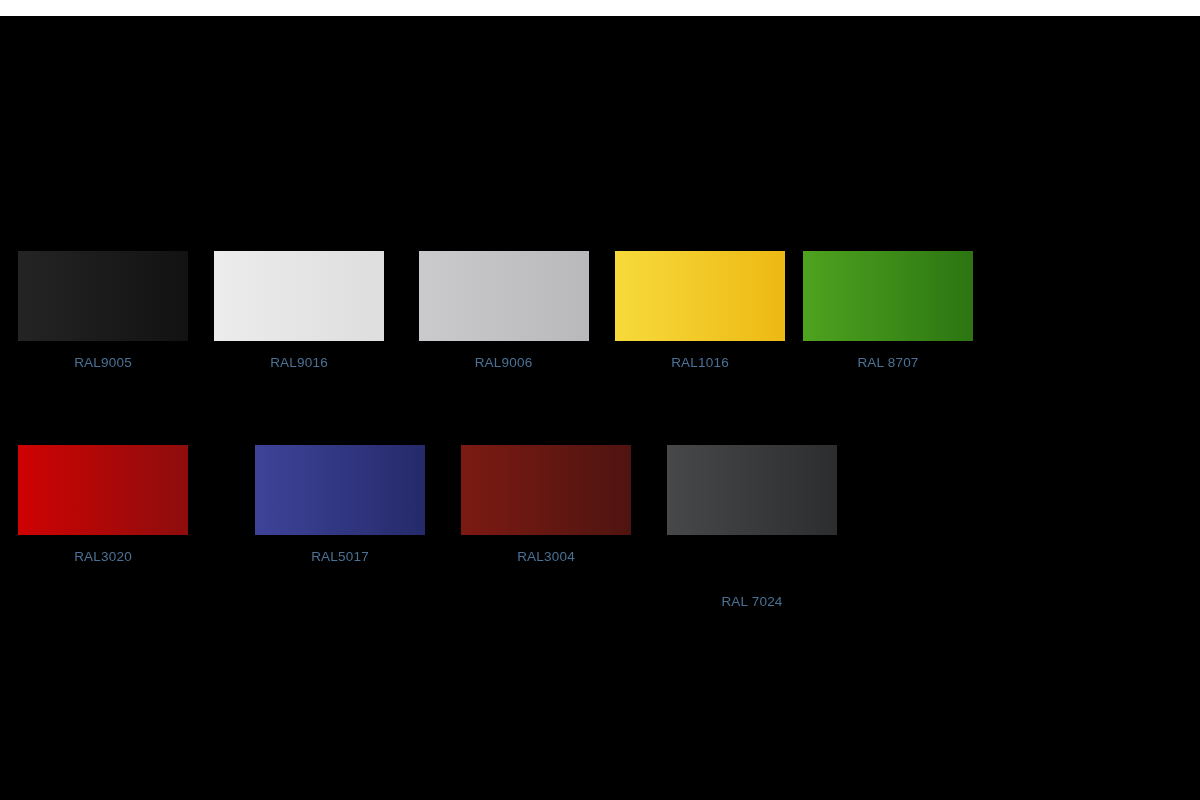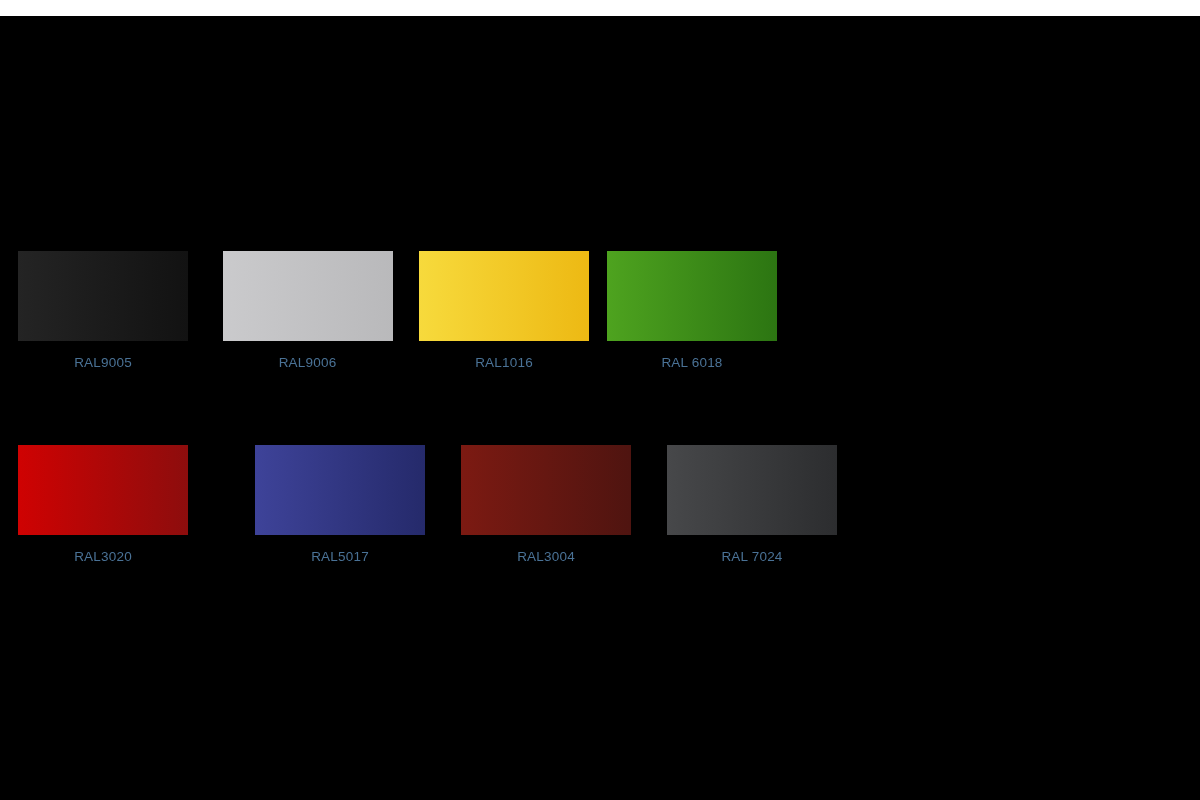--- a/index.html
+++ b/index.html
@@ -65,35 +65,39 @@
 
 <div id="swatch-board" style="background: #000000; margin-top: 16px;">
 
   <div class="swatch-row" id="swatch-row-1">
 
     <div class="swatch-cell" style="width: 170px;">
       <span class="swatch-chip" style="background-image: linear-gradient(to right, rgb(36, 36, 36) 0%, rgb(18, 18, 18) 100%); background-color: rgb(26, 26, 26); width: 170px; height: 90px;"></span>
       <span class="swatch-label" style="color: rgb(74, 114, 150);">RAL9005</span>
     </div>
 
+    <div class="swatch-cell" style="width: 170px;">
+      <span class="swatch-chip" style="background-image: linear-gradient(to right, rgb(236, 236, 236) 0%, rgb(222, 222, 222) 100%); background-color: rgb(230, 230, 230); width: 170px; height: 90px;"></span>
+      <span class="swatch-label" style="color: rgb(74, 114, 150);">RAL9016</span>
+    </div>
 
     <div class="swatch-cell" style="width: 187px;">
       <span class="swatch-chip" style="background-image: linear-gradient(to right, rgb(202, 202, 204) 0%, rgb(185, 185, 187) 100%); background-color: rgb(194, 194, 196); width: 170px; height: 90px;"></span>
       <span class="swatch-label" style="color: rgb(74, 114, 150);">RAL9006</span>
     </div>
 
 
     <div class="swatch-cell" style="width: 154px; justify-content: center;">
       <span class="swatch-chip" style="background-image: linear-gradient(to right, rgb(247, 218, 60) 0%, rgb(237, 185, 19) 100%); background-color: rgb(242, 205, 35); width: 170px; height: 90px;"></span>
       <span class="swatch-label" style="color: rgb(74, 114, 150);">RAL1016</span>
     </div>
 
     <div class="swatch-cell" style="width: 170px;">
       <span class="swatch-chip" style="background-image: linear-gradient(to right, rgb(78, 163, 31) 0%, rgb(44, 117, 18) 100%); background-color: rgb(61, 142, 26); width: 170px; height: 90px;"></span>
-      <span class="swatch-label" style="color: rgb(74, 114, 150);">RAL 6018</span>
+      <span class="swatch-label" style="color: rgb(74, 114, 150);">RAL 8707</span>
     </div>
 
   </div>
 
   <div class="swatch-row" id="swatch-row-2">
 
     <div class="swatch-cell" style="width: 170px;">
       <span class="swatch-chip" style="background-image: linear-gradient(to right, rgb(207, 2, 2) 0%, rgb(141, 13, 13) 100%); background-color: rgb(187, 7, 7); width: 170px; height: 90px;"></span>
       <span class="swatch-label" style="color: rgb(74, 114, 150);">RAL3020</span>
     </div>
@@ -101,20 +105,20 @@
     <div class="swatch-cell" style="width: 170px; padding-left: 41px;">
       <span class="swatch-chip" style="background-image: linear-gradient(to right, rgb(62, 67, 153) 0%, rgb(37, 42, 107) 100%); background-color: rgb(52, 58, 133); width: 170px; height: 90px;"></span>
       <span class="swatch-label" style="color: rgb(74, 114, 150);">RAL5017</span>
     </div>
 
     <div class="swatch-cell" style="width: 190px;">
       <span class="swatch-chip" style="background-image: linear-gradient(to right, rgb(124, 26, 18) 0%, rgb(79, 20, 16) 100%); background-color: rgb(109, 23, 18); width: 170px; height: 90px;"></span>
       <span class="swatch-label" style="color: rgb(74, 114, 150);">RAL3004</span>
     </div>
 
-    <div class="swatch-cell" style="width: 170px;">
+    <div class="swatch-cell" style="width: 170px; gap: 45px;">
       <span class="swatch-chip" style="background-image: linear-gradient(to right, rgb(71, 72, 74) 0%, rgb(44, 45, 47) 100%); background-color: rgb(60, 61, 63); width: 170px; height: 90px;"></span>
       <span class="swatch-label" style="color: rgb(74, 114, 150);">RAL 7024</span>
     </div>
 
   </div>
 
 </div>
 
 </body></html>

